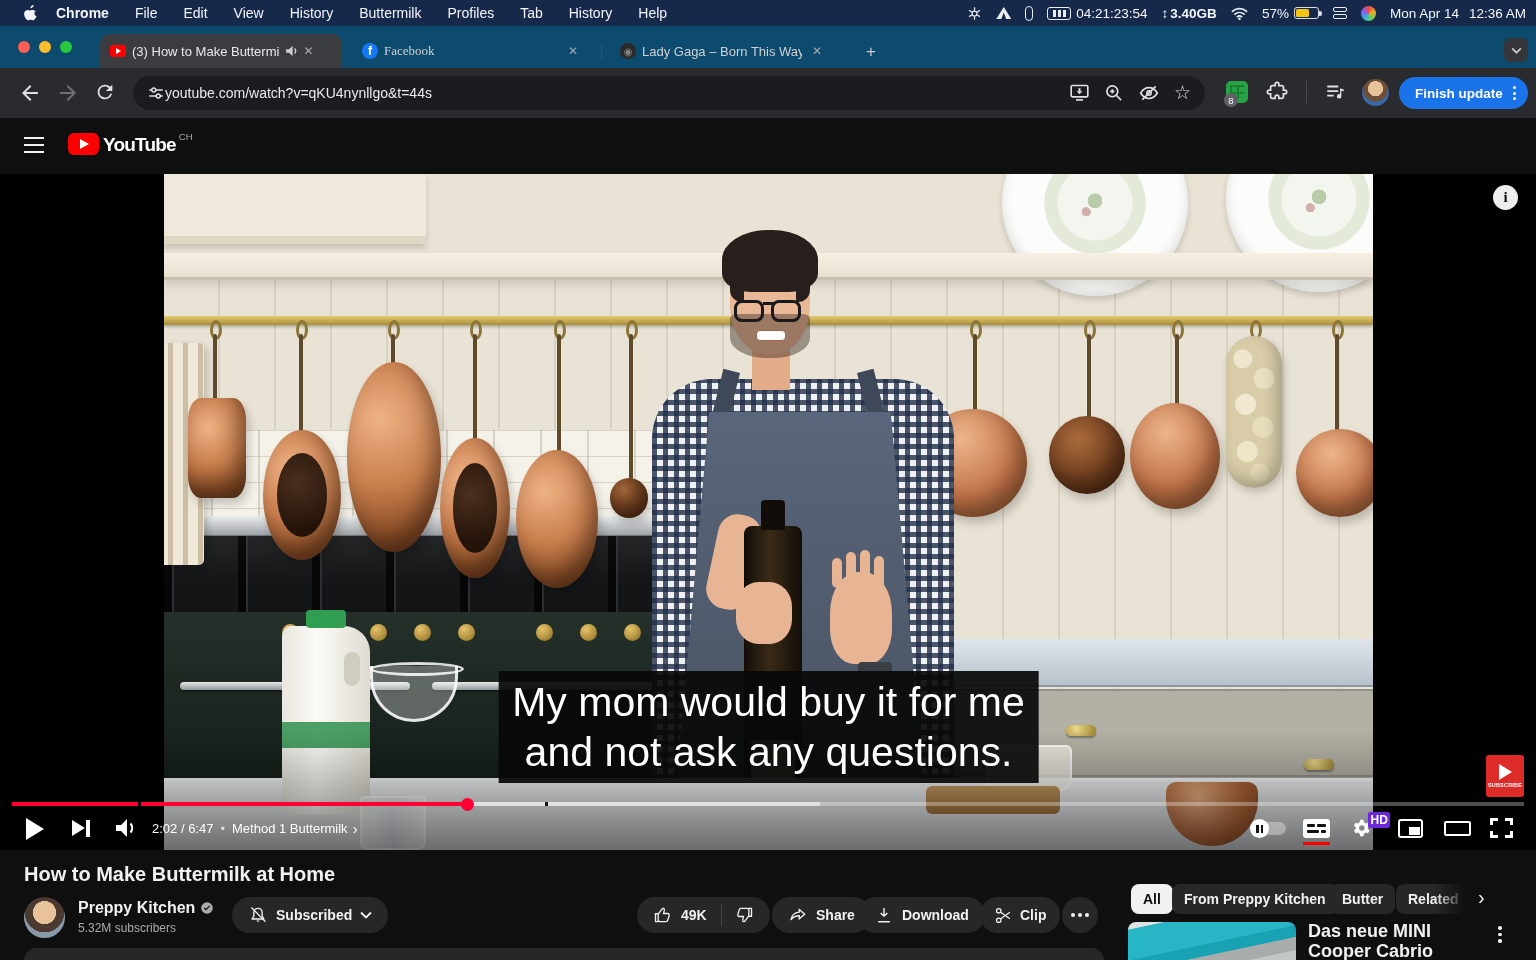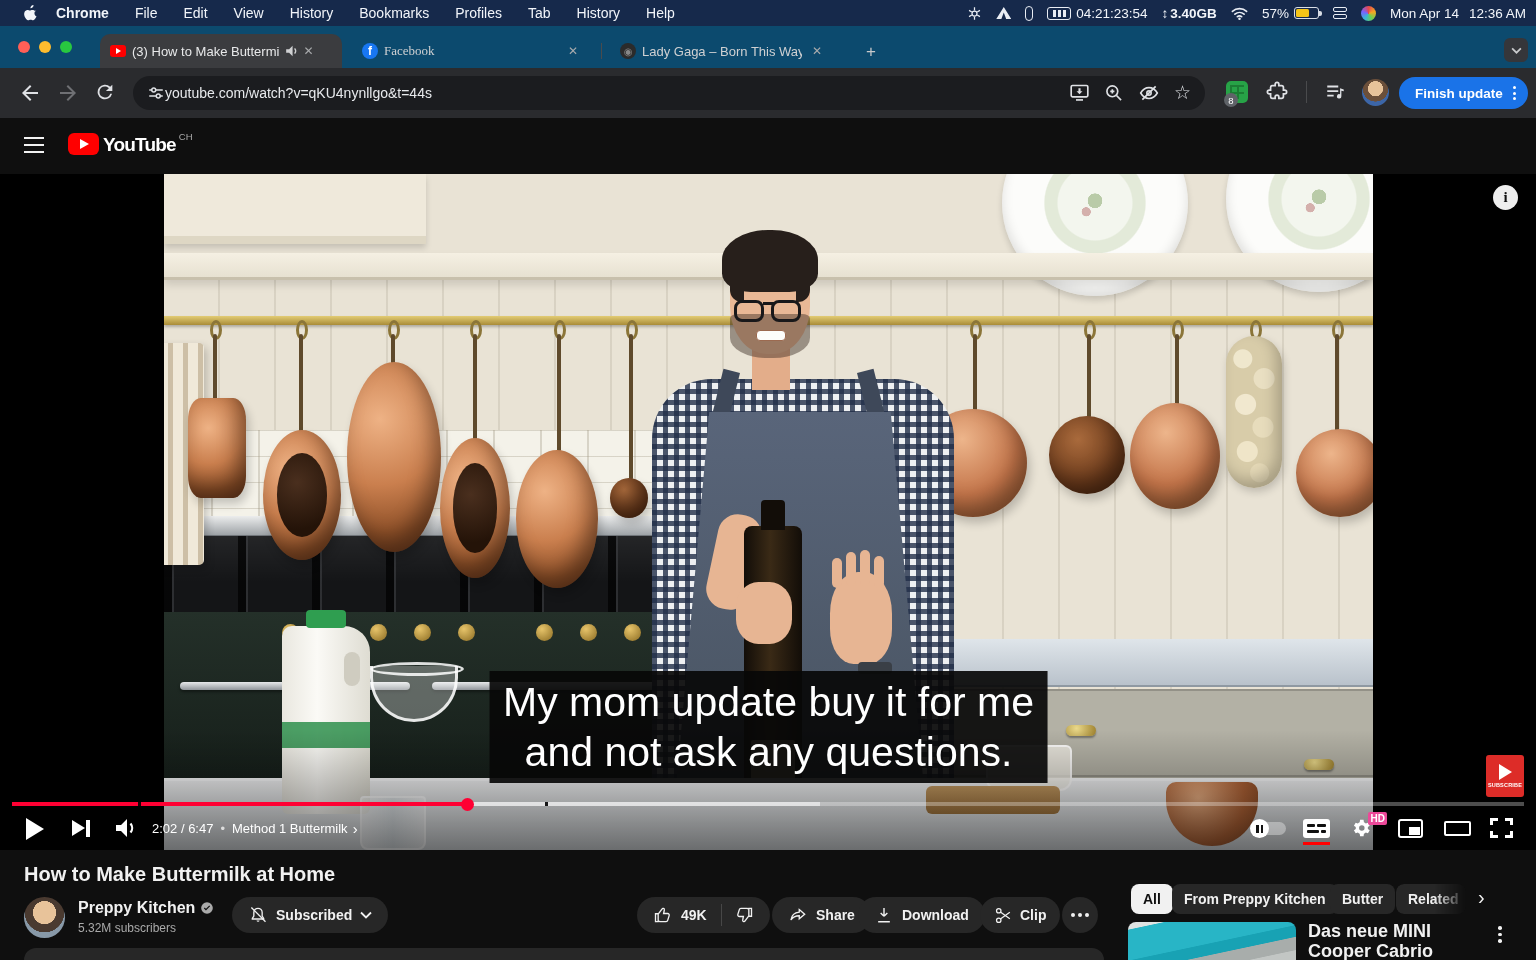--- a/index.html
+++ b/index.html
@@ -159,21 +159,21 @@
   .time-row { position:absolute; left:152px; top:14px; font-size:13px; color:#fff; display:flex; gap:7px; align-items:center; }
   .time-row .ddim { color:#ddd; }
   .chap-arrow { font-size:15px; color:#fff; margin-left:-2px; }
   .autonext { position:absolute; left:1252px; top:16px; width:34px; height:13px; border-radius:7px; background:rgba(255,255,255,.35); }
   .autonext .knob { position:absolute; left:-2px; top:-3px; width:19px; height:19px; border-radius:50%; background:#fff; display:flex; align-items:center; justify-content:center; gap:2px; }
   .autonext .knob i { width:2.5px; height:8px; background:#111; }
   .cc-ic { position:absolute; left:1303px; top:13px; width:27px; height:19px; background:#fff; border-radius:3px; }
   .cc-ic i { position:absolute; height:3px; background:#111; border-radius:1px; }
   .cc-under { position:absolute; left:1303px; top:36px; width:27px; height:3px; background:#f00; }
   .gear { position:absolute; left:1351px; top:11px; }
-  .hd-badge { position:absolute; left:1368px; top:6px; background:#ec4899; color:#fff; font-size:10px; font-weight:700; padding:1px 2.5px; border-radius:2px; }
+  .hd-badge { position:absolute; left:1368px; top:6px; background:#6d28d9; color:#fff; font-size:12px; font-weight:700; padding:1px 2.5px; border-radius:2px; }
   .mini-ic { position:absolute; left:1398px; top:13px; width:25px; height:19px; border:2.5px solid #fff; border-radius:3px; }
   .mini-ic i { position:absolute; right:1px; bottom:1px; width:11px; height:8px; background:#fff; }
   .theater-ic { position:absolute; left:1444px; top:15px; width:27px; height:15px; border:2.5px solid #fff; border-radius:2px; }
   .fs-ic { position:absolute; left:1490px; top:12px; width:23px; height:20px; }
   .fs-ic i { position:absolute; width:8px; height:7px; }
   .fs-ic .tl { left:0; top:0; border-left:3px solid #fff; border-top:3px solid #fff; }
   .fs-ic .tr { right:0; top:0; border-right:3px solid #fff; border-top:3px solid #fff; }
   .fs-ic .bl { left:0; bottom:0; border-left:3px solid #fff; border-bottom:3px solid #fff; }
   .fs-ic .br { right:0; bottom:0; border-right:3px solid #fff; border-bottom:3px solid #fff; }
 
@@ -211,21 +211,21 @@
   <span class="apple">
     <svg width="14" height="16" viewBox="0 0 24 28">
         <path fill="#f2f5fa" d="M16.4 0c.1 1.5-.5 2.9-1.4 4-1 1.1-2.5 1.9-4 1.8-.2-1.4.5-2.9 1.4-3.9C13.3.9 14.9.1 16.4 0zM21 9.2c-.2.1-3 1.7-3 5.1 0 4 3.5 5.4 3.6 5.4 0 .1-.5 1.9-1.8 3.7-1.1 1.6-2.3 3.2-4.1 3.2s-2.3-1-4.4-1c-2 0-2.7 1-4.4 1-1.8.1-3.1-1.7-4.3-3.3C.4 20.1-.8 16 .6 12.6c.9-2.2 2.9-3.9 5.1-3.9 1.7 0 3.2 1.1 4.3 1.1 1 0 2.8-1.3 4.9-1.1.8 0 3.3.3 5 2.5z"></path>
       </svg>
   </span>
   <span class="appname">Chrome</span>
   <span class="menu-item">File</span>
   <span class="menu-item">Edit</span>
   <span class="menu-item">View</span>
   <span class="menu-item">History</span>
-  <span class="menu-item">Bookmarks</span>
+  <span class="menu-item">Buttermilk</span>
   <span class="menu-item">Profiles</span>
   <span class="menu-item">Tab</span>
   <span class="menu-item">History</span>
   <span class="menu-item">Help</span>
   <div class="right">
     <span class="mb-ic">
       <svg width="15" height="15" viewBox="0 0 24 24">
           <g fill="none" stroke="#e9edf4" stroke-width="2">
             <circle cx="12" cy="12" r="4"></circle>
             <path d="M12 2v5M12 17v5M3.3 7l4.4 2.5M16.3 14.5L20.7 17M3.3 17l4.4-2.5M16.3 9.5L20.7 7"></path>
@@ -527,21 +527,21 @@
         <span class="hole"></span>
         <span class="label"></span>
       </div>
     <div class="dglass"></div>
     <div class="sglass"></div>
     <div class="board"></div>
     <div class="cbowl"></div>
     <div class="scene-shade"></div>
 
     <div id="caption">
-      <div>My mom update buy it for me</div>
+      <div>My mom would buy it for me</div>
       <div>and not ask any questions.</div>
     </div>
   </div>
 
   <div id="info-btn">i</div>
   <div id="watermark">
     <span class="tri"></span>
     <span class="txt">SUBSCRIBE</span>
   </div>
 

